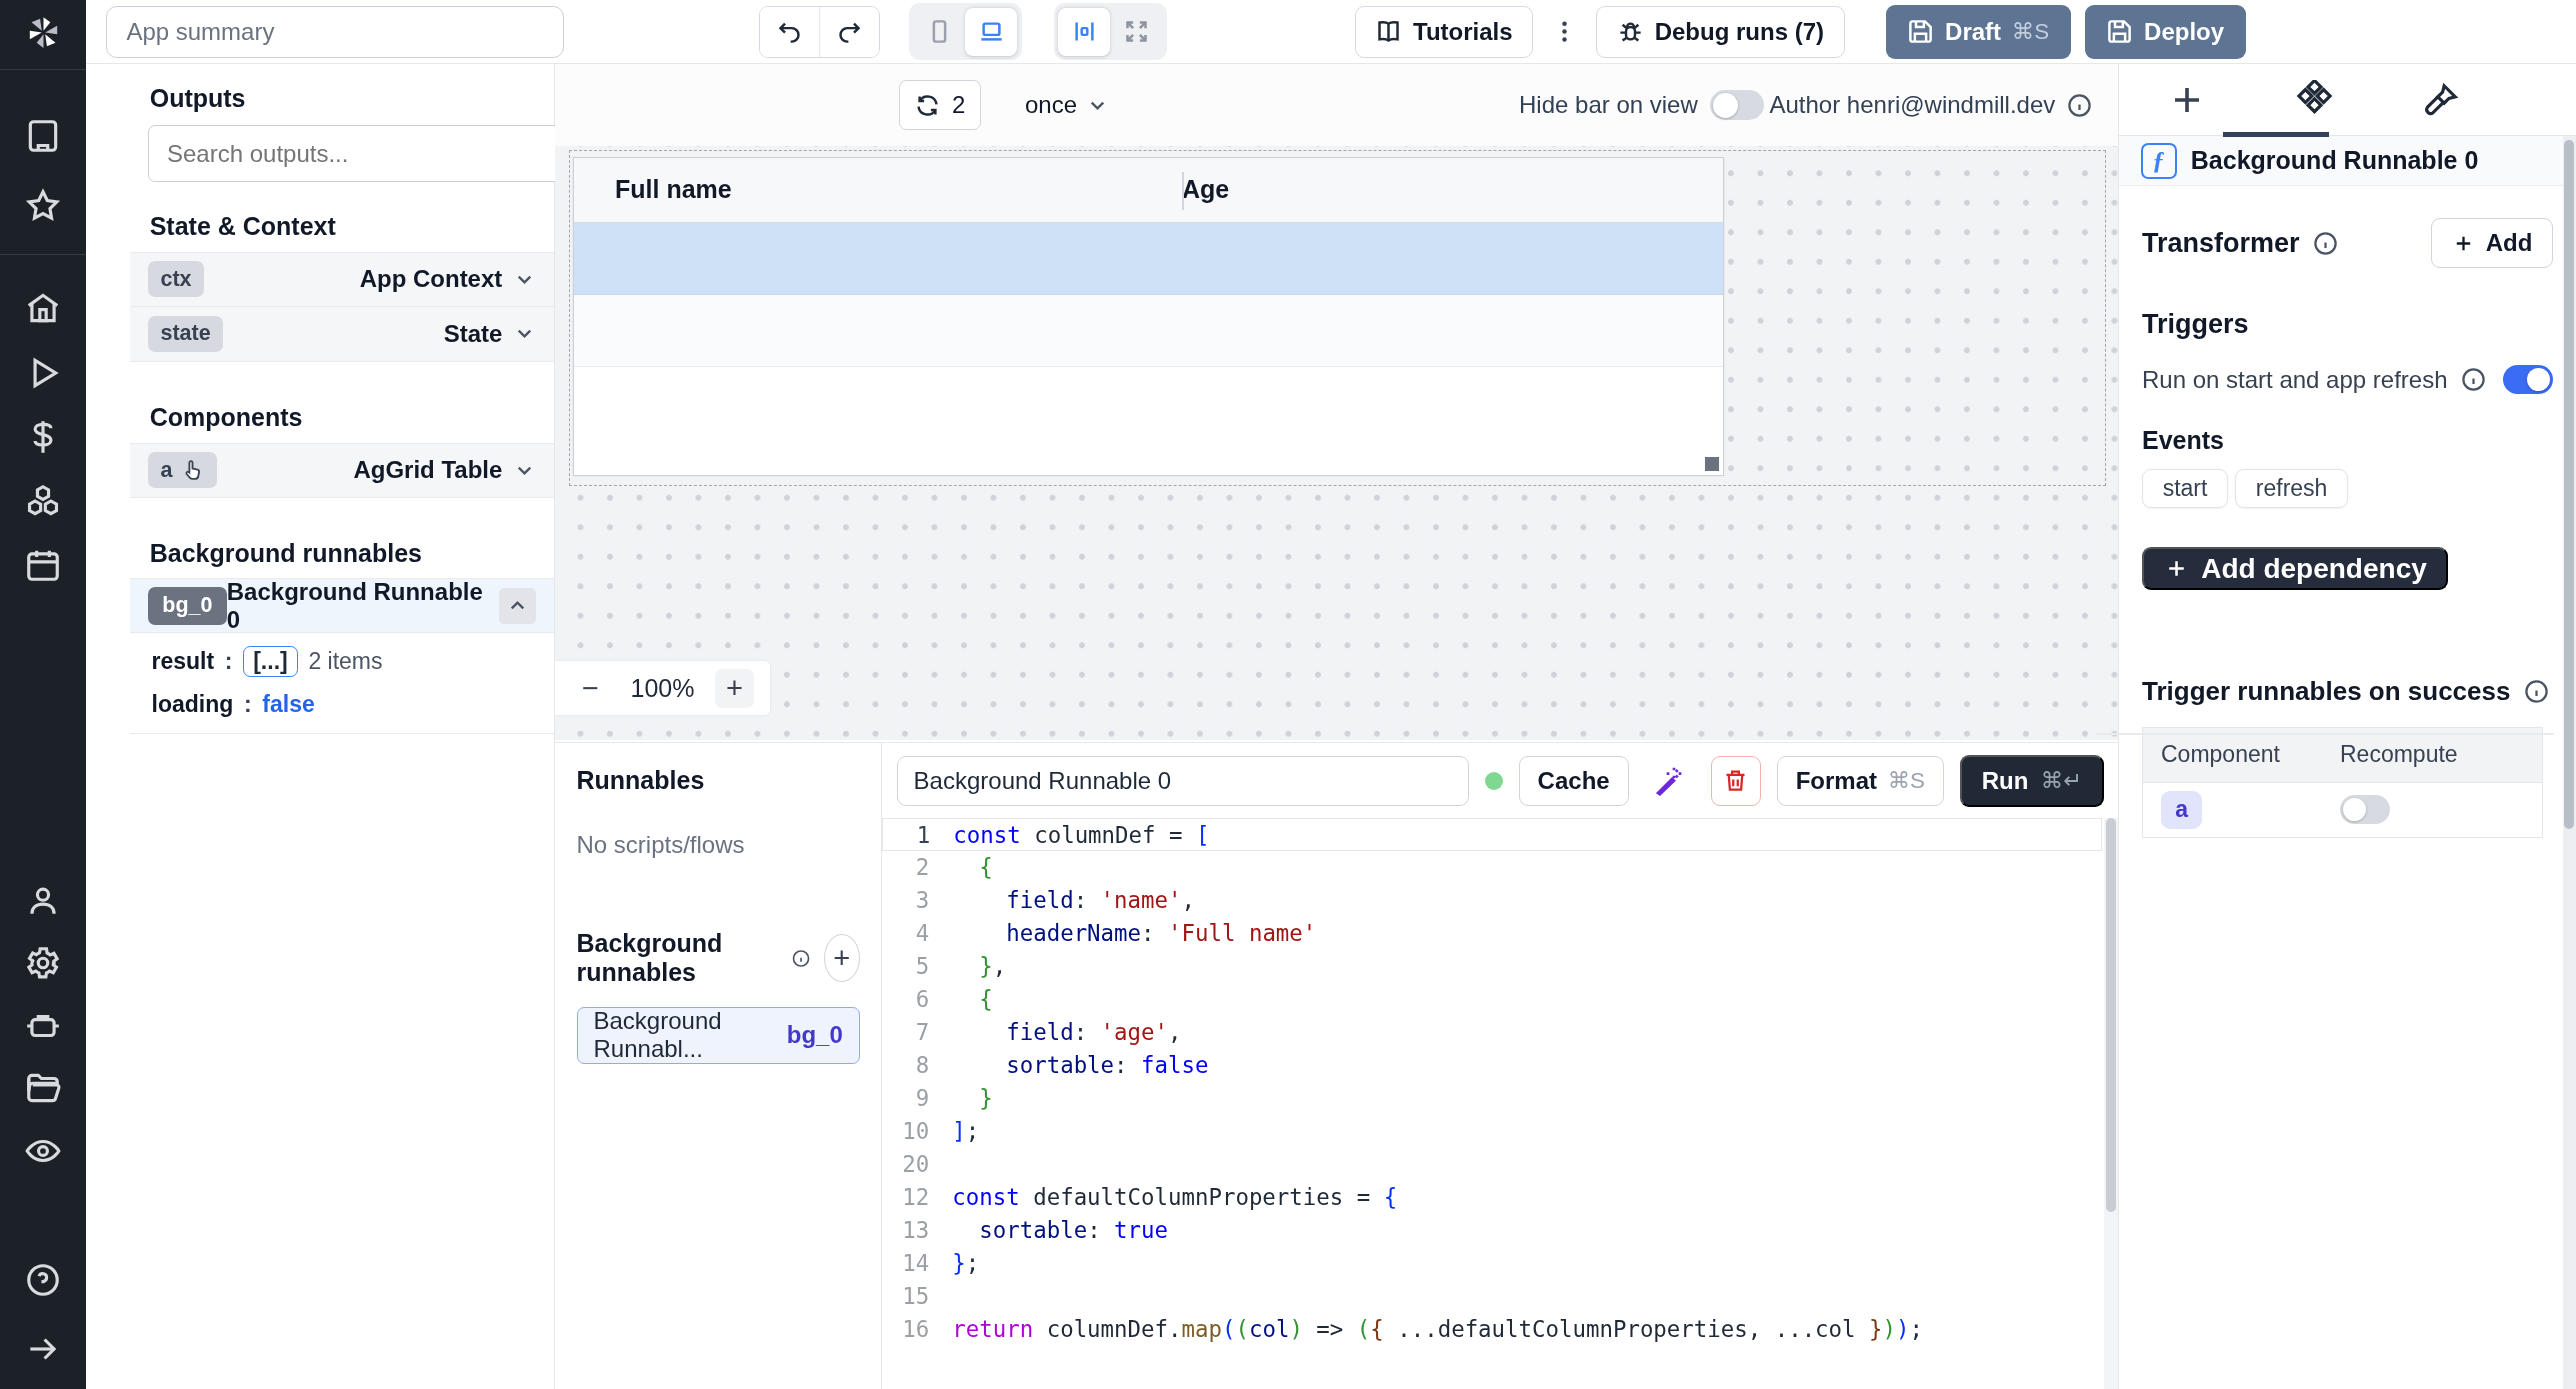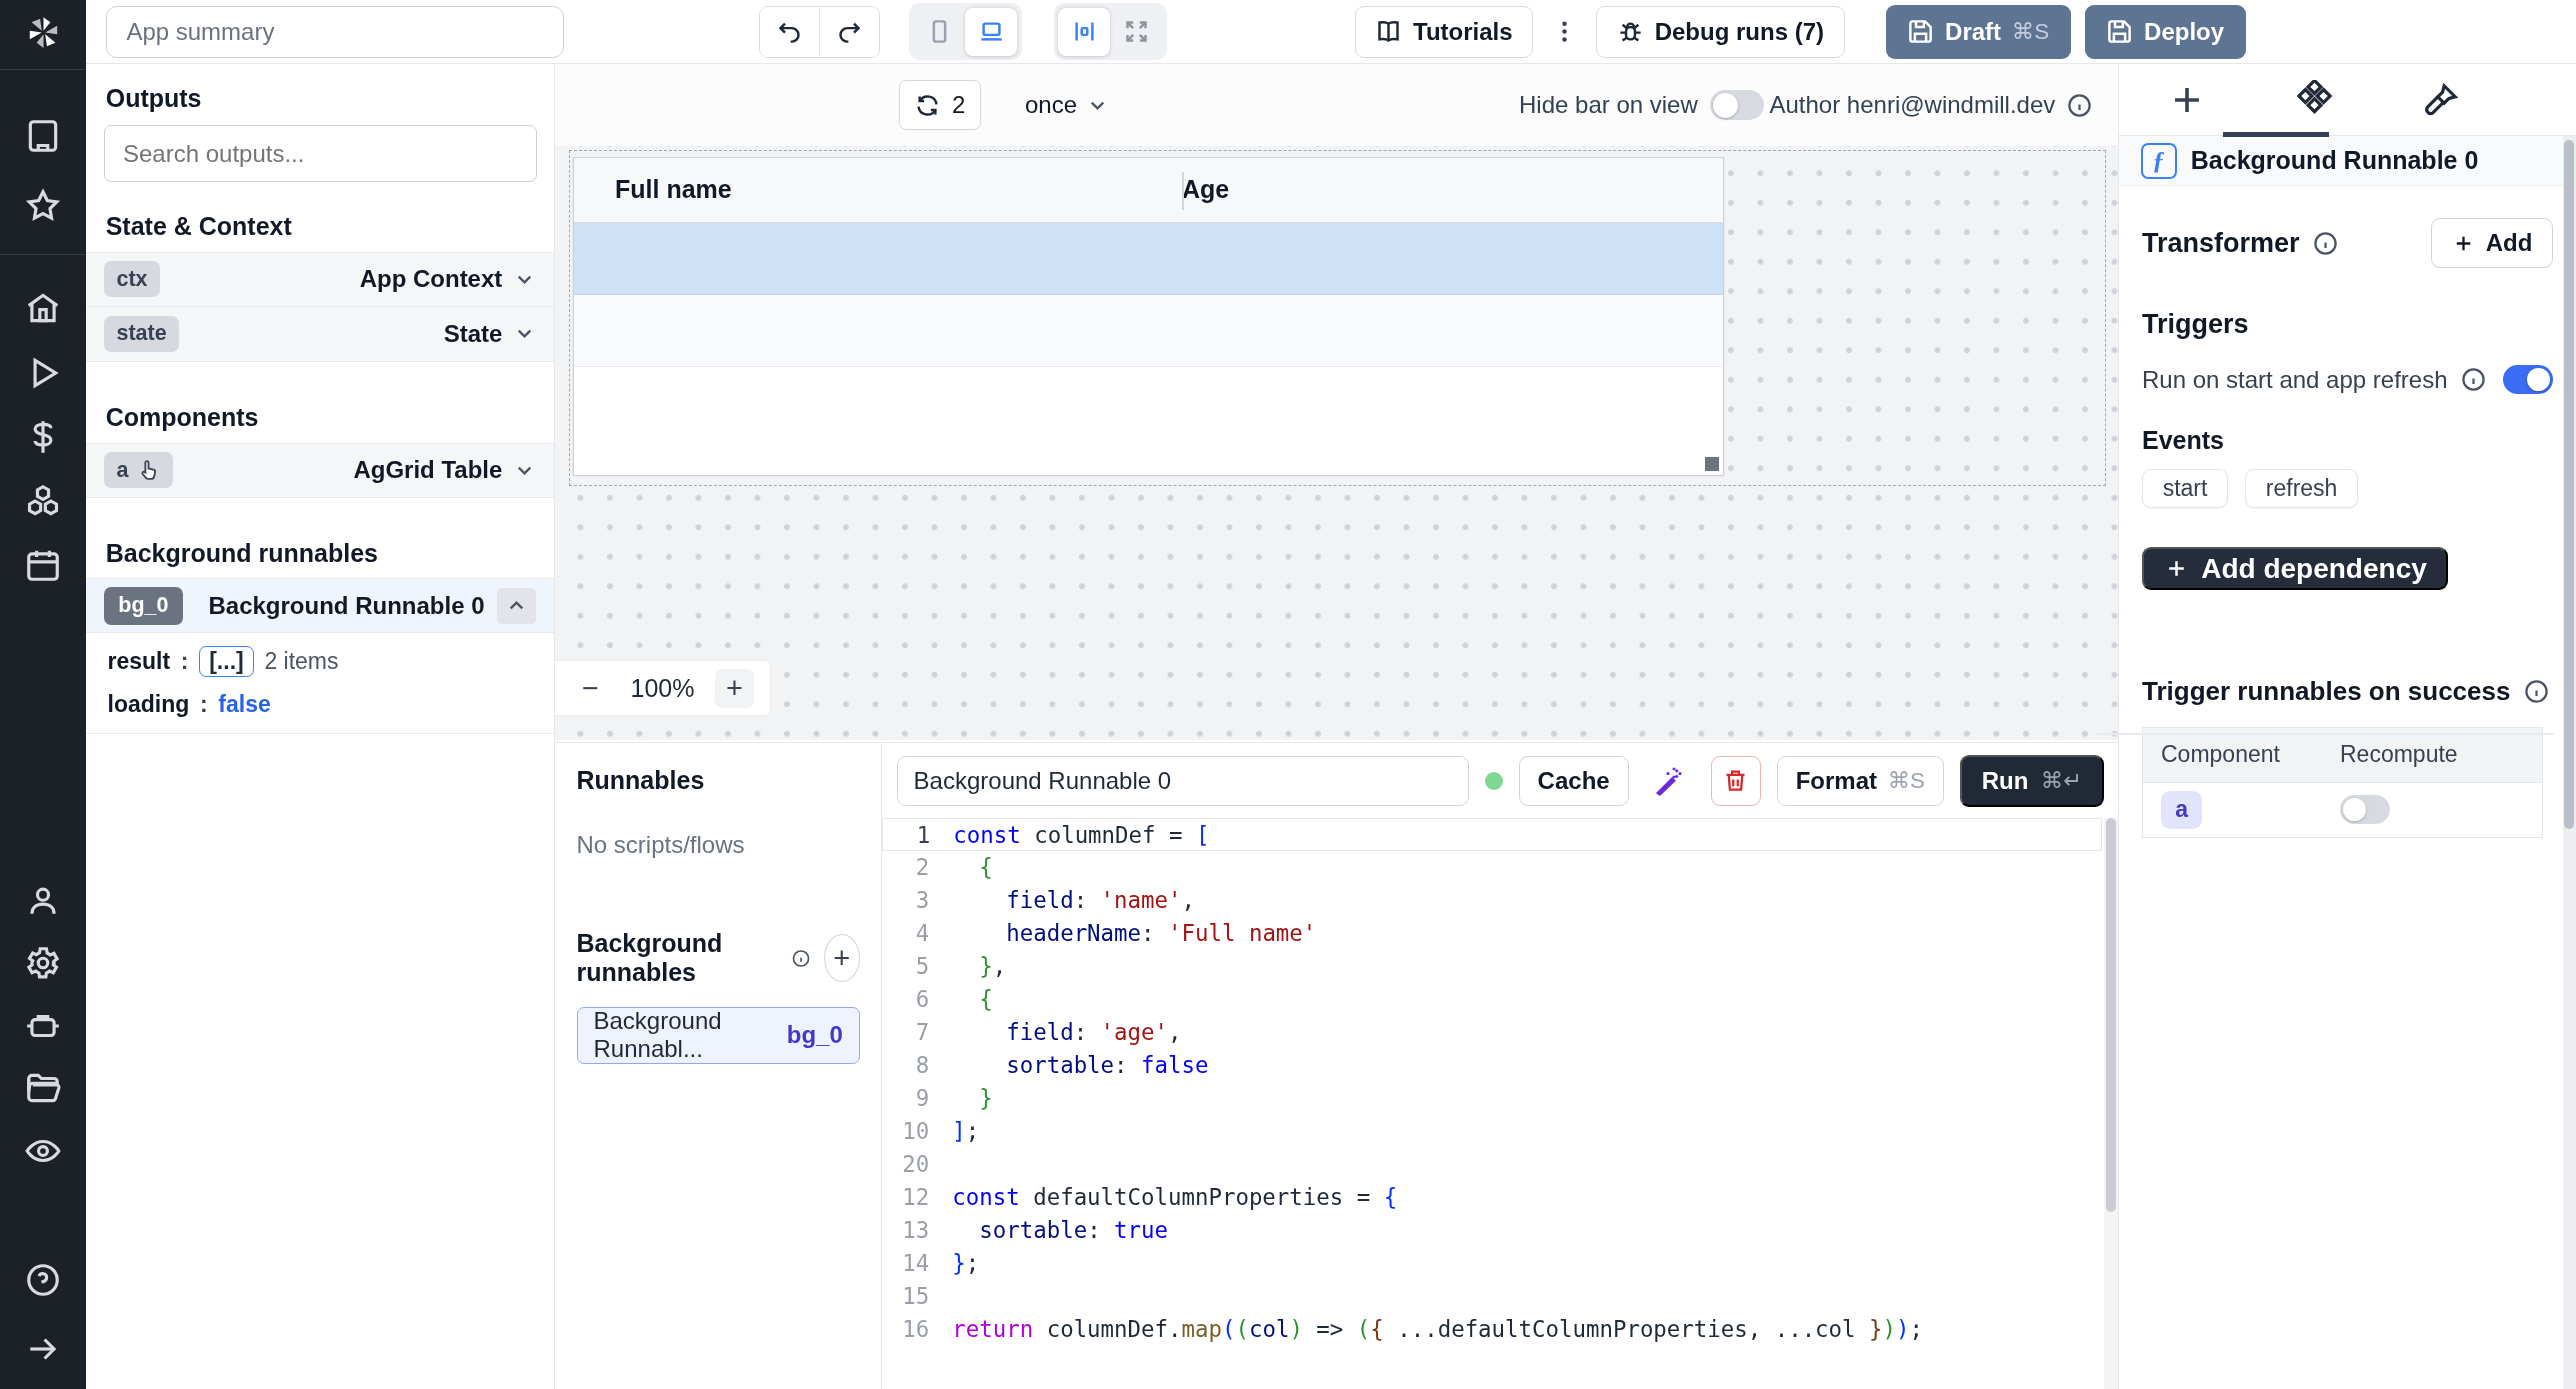--- a/index.html
+++ b/index.html
@@ -30,21 +30,21 @@
   .seg-btn.active { background:#fff; box-shadow:0 0.9px 3.6px rgba(0,0,0,.18); }
   .pill-btn { display:flex; align-items:center; gap:10.7px; height:52px; padding:0 19.7px; background:#fff;
     border:1.8px solid #d6dae0; border-radius:9px; font-size:24px; font-weight:bold; color:#111827; cursor:pointer; }
   .dark-btn { display:flex; align-items:center; gap:10.7px; height:54px; padding:0 21.5px; background:#5e7493;
     border:none; border-radius:9px; font-size:24px; font-weight:bold; color:#fff; cursor:pointer; }
   .dark-btn .kbd { color:#c3cddd; font-weight:normal; font-size:22.4px; }
   .icon-24 { width:27px; height:27px; stroke-width:2.2; fill:none; stroke:#1f2937; }
 
   
   .left-panel { position:absolute; left:86px; top:64px; width:469px; height:1326px; background:#fff;
-    border-right:1.8px solid #e5e7eb; font-size:23px; }
+    border-right:1.8px solid #e5e7eb; font-size:23px;padding-left:44px; }
   .lp-heading { font-weight:bold; font-size:25px; color:#111827; padding:0 19.7px; }
   .lp-search { margin:12.5px 18px 0; width:433px; height:57px; border:1.8px solid #cbd0d7; border-radius:7px;
     padding:0 18px; font-size:24px; color:#b91c1c; font-family:"Liberation Sans",sans-serif; }
   .lp-row { background:#f5f6f8; border-top:1.8px solid #e8eaee; border-bottom:1.8px solid #e8eaee;
     display:flex; align-items:center; height:55px; padding:0 18px; cursor:pointer; }
   .lp-badge { background:#d6d9df; color:#374151; font-weight:bold; font-size:21.5px; border-radius:7.2px;
     padding:5.4px 12.5px; display:flex; align-items:center; gap:7.2px; }
   .lp-row .grow { flex:1; }
   .lp-type { font-weight:bold; color:#111827; font-size:24px; }
   .chev { width:23px; height:23px; stroke:#4b5563; stroke-width:2.5; fill:none; margin-left:10.7px; }
@@ -146,21 +146,21 @@
     gap:14.3px; padding:0 21.5px; }
   .f-icon { width:36px; height:36px; border:2.2px solid #3b82f6; border-radius:7.2px; color:#3b82f6; font-weight:bold;
     font-style:italic; font-size:25px; display:flex; align-items:center; justify-content:center; font-family:"Liberation Serif",serif; }
   .rp-header-title { font-weight:bold; font-size:25px; color:#111827; }
   .rp-body { padding:32px 23px 0; position:relative; }
   .rp-row { display:flex; align-items:center; gap:12.5px; }
   .rp-title { font-weight:bold; font-size:27px; color:#111827; }
   .add-btn { margin-left:auto; height:50px; padding:0 19.7px; border:1.8px solid #d1d5db; border-radius:9px; background:#fff;
     display:flex; align-items:center; gap:10.7px; font-size:24px; font-weight:bold; color:#111827; cursor:pointer; }
   .rp-label { font-size:24px; color:#374151; }
-  .chips { display:flex; gap:17px; margin-top:14.3px; }
+  .chips { display:flex; gap:7px; margin-top:14.3px; }
   .chip { height:39px; padding:0 19.7px; background:#fff; border:1.8px solid #e2e5e9; border-radius:9px;
     display:flex; align-items:center; font-size:23px; color:#374151; box-shadow:0 0.9px 1.8px rgba(0,0,0,.05); }
   .adddep-btn { margin-top:39px; height:43px; padding:0 19.7px; background:#252d3d; border-radius:9px; color:#fff;
     font-size:28px; font-weight:bold; display:inline-flex; align-items:center; gap:12.5px; cursor:pointer; }
   .rp-divider { position:absolute; left:0; width:458px; height:1.8px; background:#e8eaee; }
   .rp-table { margin-top:19.7px; width:401px; border:1.8px solid #e3e6ea; }
   .rpt-header { height:55px; background:#f1f3f5; border-bottom:1.8px solid #e3e6ea; display:flex; align-items:center; }
   .rpt-h { font-size:23px; color:#374151; }
   .rpt-h.c1 { padding-left:18px; width:197px; }
   .rpt-body { height:54px; display:flex; align-items:center; background:#fff; }

